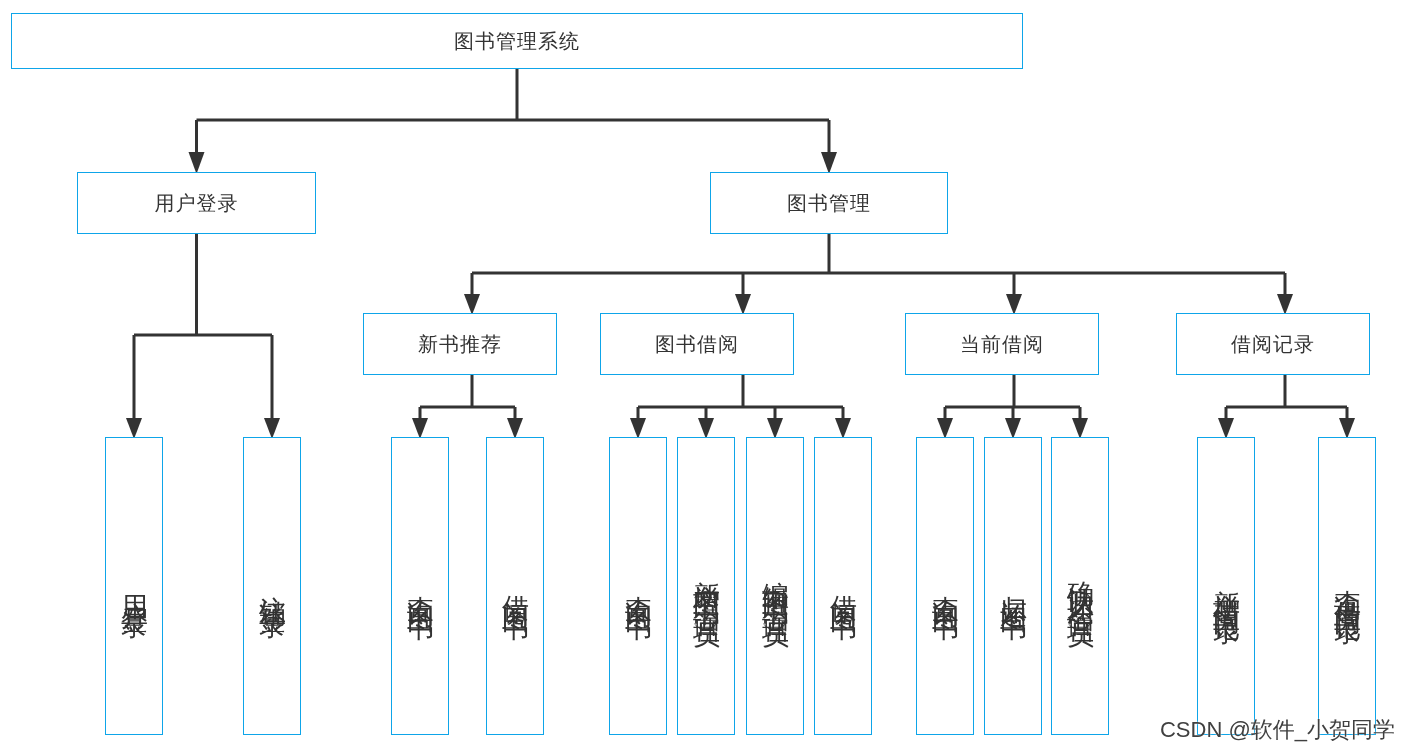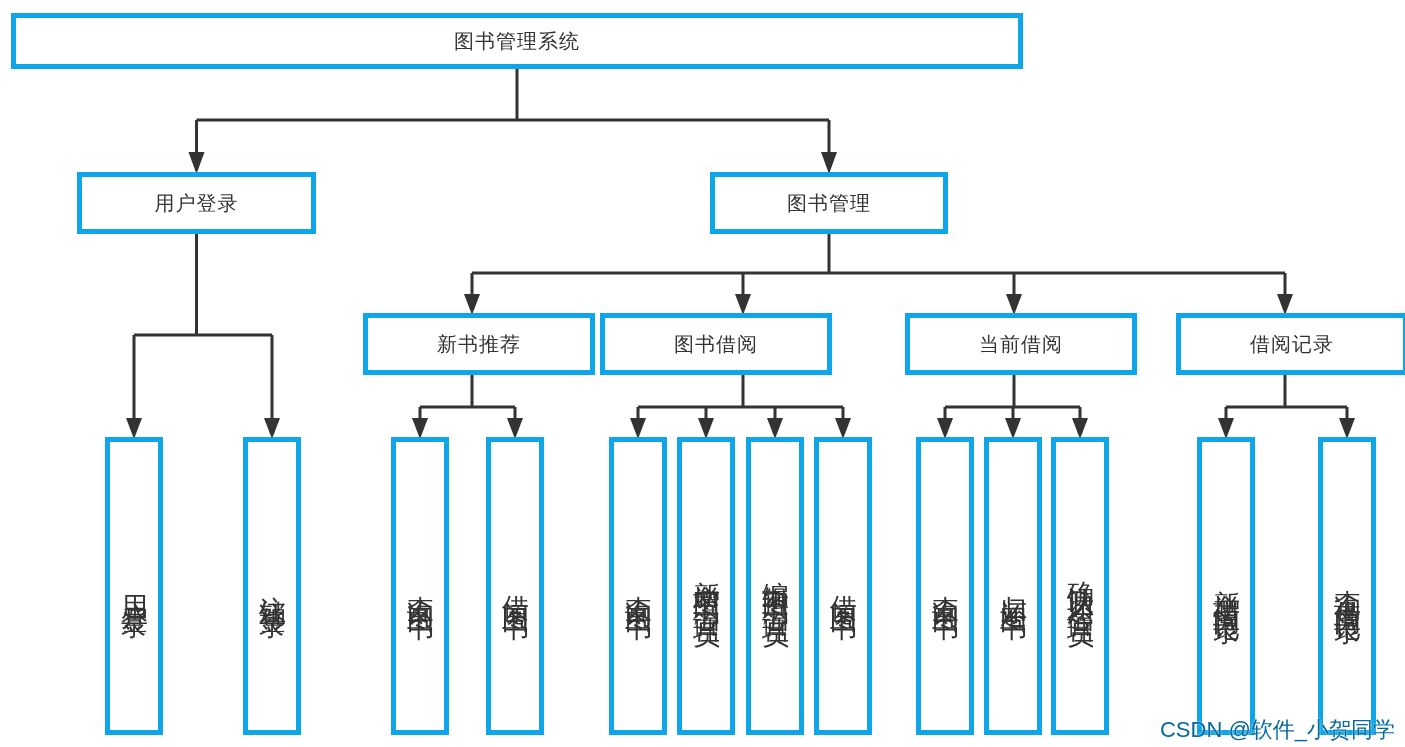--- a/index.html
+++ b/index.html
@@ -8,32 +8,32 @@
     width:1405px; height:747px;
     background:#ffffff;
     overflow:hidden;
     font-family:"Liberation Sans", sans-serif;
     color:#333333;
   }
   #connectors { position:absolute; left:0; top:0; width:1405px; height:747px; }
   .box {
     position:absolute;
     box-sizing:border-box;
-    border:5px solid #0ea5e9;
+    border:1px solid #0ea5e9;
     background:#ffffff;
     display:flex;
     align-items:center;
     justify-content:center;
     text-align:center;
   }
   .hlabel { font-size:20px; letter-spacing:1px; white-space:nowrap; }
   .root  { left:11px;  top:13px;  width:1012px; height:56px; }
   .lv2a  { left:77px;  top:172px; width:239px;  height:62px; }
   .lv2b  { left:710px; top:172px; width:238px;  height:62px;font-family:Liberation Serif, serif; }
-  .lv3   { top:313px; width:232px; height:62px; }
+  .lv3   { top:313px; width:194px; height:62px; }
   .lv3a  { left:363px; }  .lv3b { left:600px; }
   .lv3c  { left:905px; }  .lv3d { left:1176px; }
   .leaf  { top:437px; width:58px; height:298px; }
   .vlabel {
     writing-mode:vertical-rl;
     text-orientation:mixed;
     font-size:27px;
     letter-spacing:6px;
     line-height:1;
     white-space:nowrap;
@@ -42,21 +42,21 @@
   .l3  { left:391px; }  .l4  { left:486px; }
   .l5  { left:609px; }  .l6  { left:677px; }
   .l7  { left:746px; }  .l8  { left:814px; }
   .l9  { left:916px; }  .l10 { left:984px; }
   .l11 { left:1051px; } .l12 { left:1197px; }
   .l13 { left:1318px; }
   #watermark {
     position:absolute;
     right:10px; top:715px;
     font-size:22px;
-    color:#0369a1;
+    color:#404040;
     text-shadow:0 0 2px #ffffff;
     z-index:10;
     white-space:nowrap;
   }
 </style>
 </head>
 <body>
 
 <div id="canvas">
 

